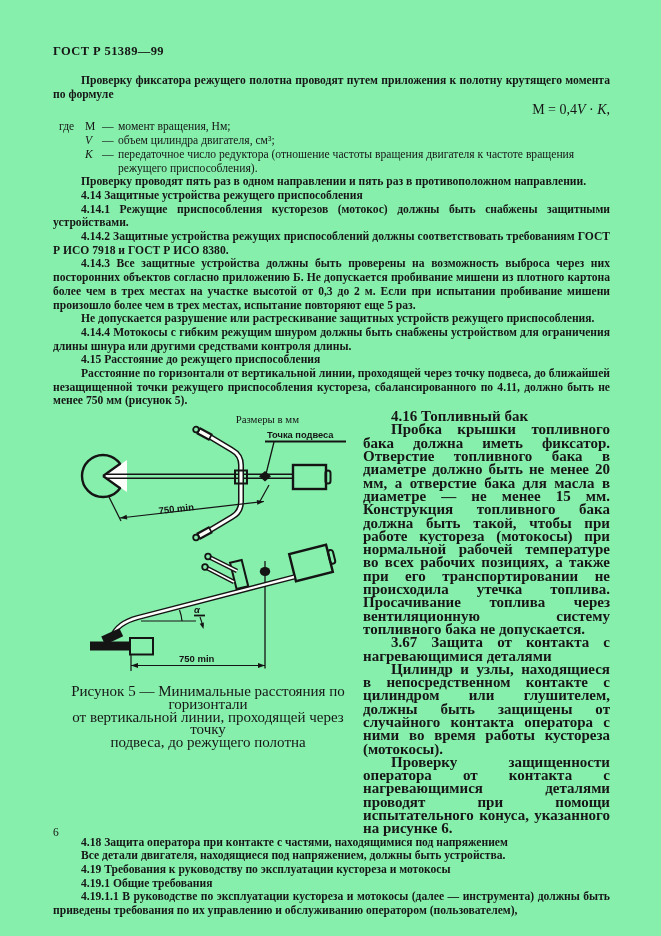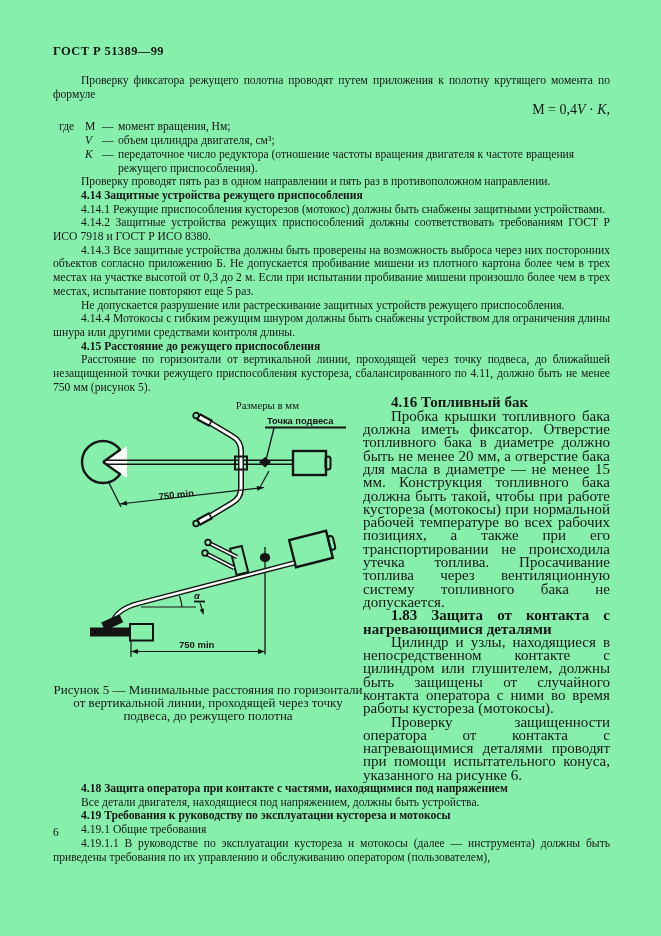--- a/index.html
+++ b/index.html
@@ -1,33 +1,33 @@
 <!DOCTYPE html>
 <html><head>
 <meta charset="utf-8">
 <style>
   html,body{margin:0;padding:0;background:#888;}
   .page{position:relative;width:661px;height:936px;background:#86efac;overflow:hidden;
         font-family:"Liberation Serif","DejaVu Serif",serif;color:#161616;}
   .content{position:absolute;left:53px;top:44px;width:557px;}
   .doc-header{font-weight:bold;font-size:12.5px;letter-spacing:.4px;margin-bottom:15px;}
-  .content p{margin:0;font-size:11.6px;line-height:13.7px;text-align:justify;}
+  .content p{margin:0;font-size:11.6px;line-height:13.7px;text-align:justify;font-weight:bold;}
   .ind{text-indent:28px;}
   .b{font-weight:bold;}
   .it{font-style:italic;}
   .formula{text-align:right;font-size:14px;line-height:16px;margin:1px 0 2px 0;}
   .defs{font-size:11.6px;line-height:13.7px;padding-left:6px;}
   .def-row{display:grid;grid-template-columns:26px 17px 16px 1fr;}
   .def-sym{text-align:left;}
   .columns{display:flex;margin-top:2px;}
   .col-left{width:310px;flex:0 0 310px;}
   .col-right{flex:1;}
   .col-right p{font-size:15px;line-height:13.3px;}
   .units{font-size:10.8px;text-align:right;padding-right:64px;margin:3px 0 0 0;}
-  .figure-caption{font-size:13px;line-height:12.7px;text-align:center;margin-top:16px;}
+  .figure-caption{font-size:15px;line-height:12.7px;text-align:center;margin-top:3px;}
   .tail{margin-top:3px;}
   .page-num{position:absolute;left:53px;top:826px;font-size:11.5px;}
   svg text{font-family:"Liberation Sans","DejaVu Sans",sans-serif;}
   .svgline{stroke:#141414;fill:none;}
 </style>
 </head>
 <body>
 
 <div class="page">
   <div class="content">
@@ -146,21 +146,21 @@
         <div class="figure-caption">
           <div>Рисунок 5 — Минимальные расстояния по горизонтали</div>
           <div>от вертикальной линии, проходящей через точку</div>
           <div>подвеса, до режущего полотна</div>
         </div>
       </div>
 
       <div class="col-right">
         <p class="ind b">4.16 Топливный бак</p>
         <p class="ind">Пробка крышки топливного бака должна иметь фиксатор. Отверстие топливного бака в диаметре должно быть не менее 20 мм, а отверстие бака для масла в диаметре — не менее 15 мм. Конструкция топливного бака должна быть такой, чтобы при работе кустореза (мотокосы) при нормальной рабочей температуре во всех рабочих позициях, а также при его транспортировании не происходила утечка топлива. Просачивание топлива через вентиляционную систему топливного бака не допускается.</p>
-        <p class="ind b">1.83 Защита от контакта с нагревающимися деталями</p>
+        <p class="ind b">3.67 Защита от контакта с нагревающимися деталями</p>
         <p class="ind">Цилиндр и узлы, находящиеся в непосредственном контакте с цилиндром или глушителем, должны быть защищены от случайного контакта оператора с ними во время работы кустореза (мотокосы).</p>
         <p class="ind">Проверку защищенности оператора от контакта с нагревающимися деталями проводят при помощи испытательного конуса, указанного на рисунке 6.</p>
       </div>
     </div>
 
     <p class="ind b tail">4.18 Защита оператора при контакте с частями, находящимися под напряжением</p>
     <p class="ind">Все детали двигателя, находящиеся под напряжением, должны быть устройства.</p>
     <p class="ind b">4.19 Требования к руководству по эксплуатации кустореза и мотокосы</p>
     <p class="ind">4.19.1 Общие требования</p>
     <p class="ind">4.19.1.1 В руководстве по эксплуатации кустореза и мотокосы (далее — инструмента) должны быть приведены требования по их управлению и обслуживанию оператором (пользователем),</p>

